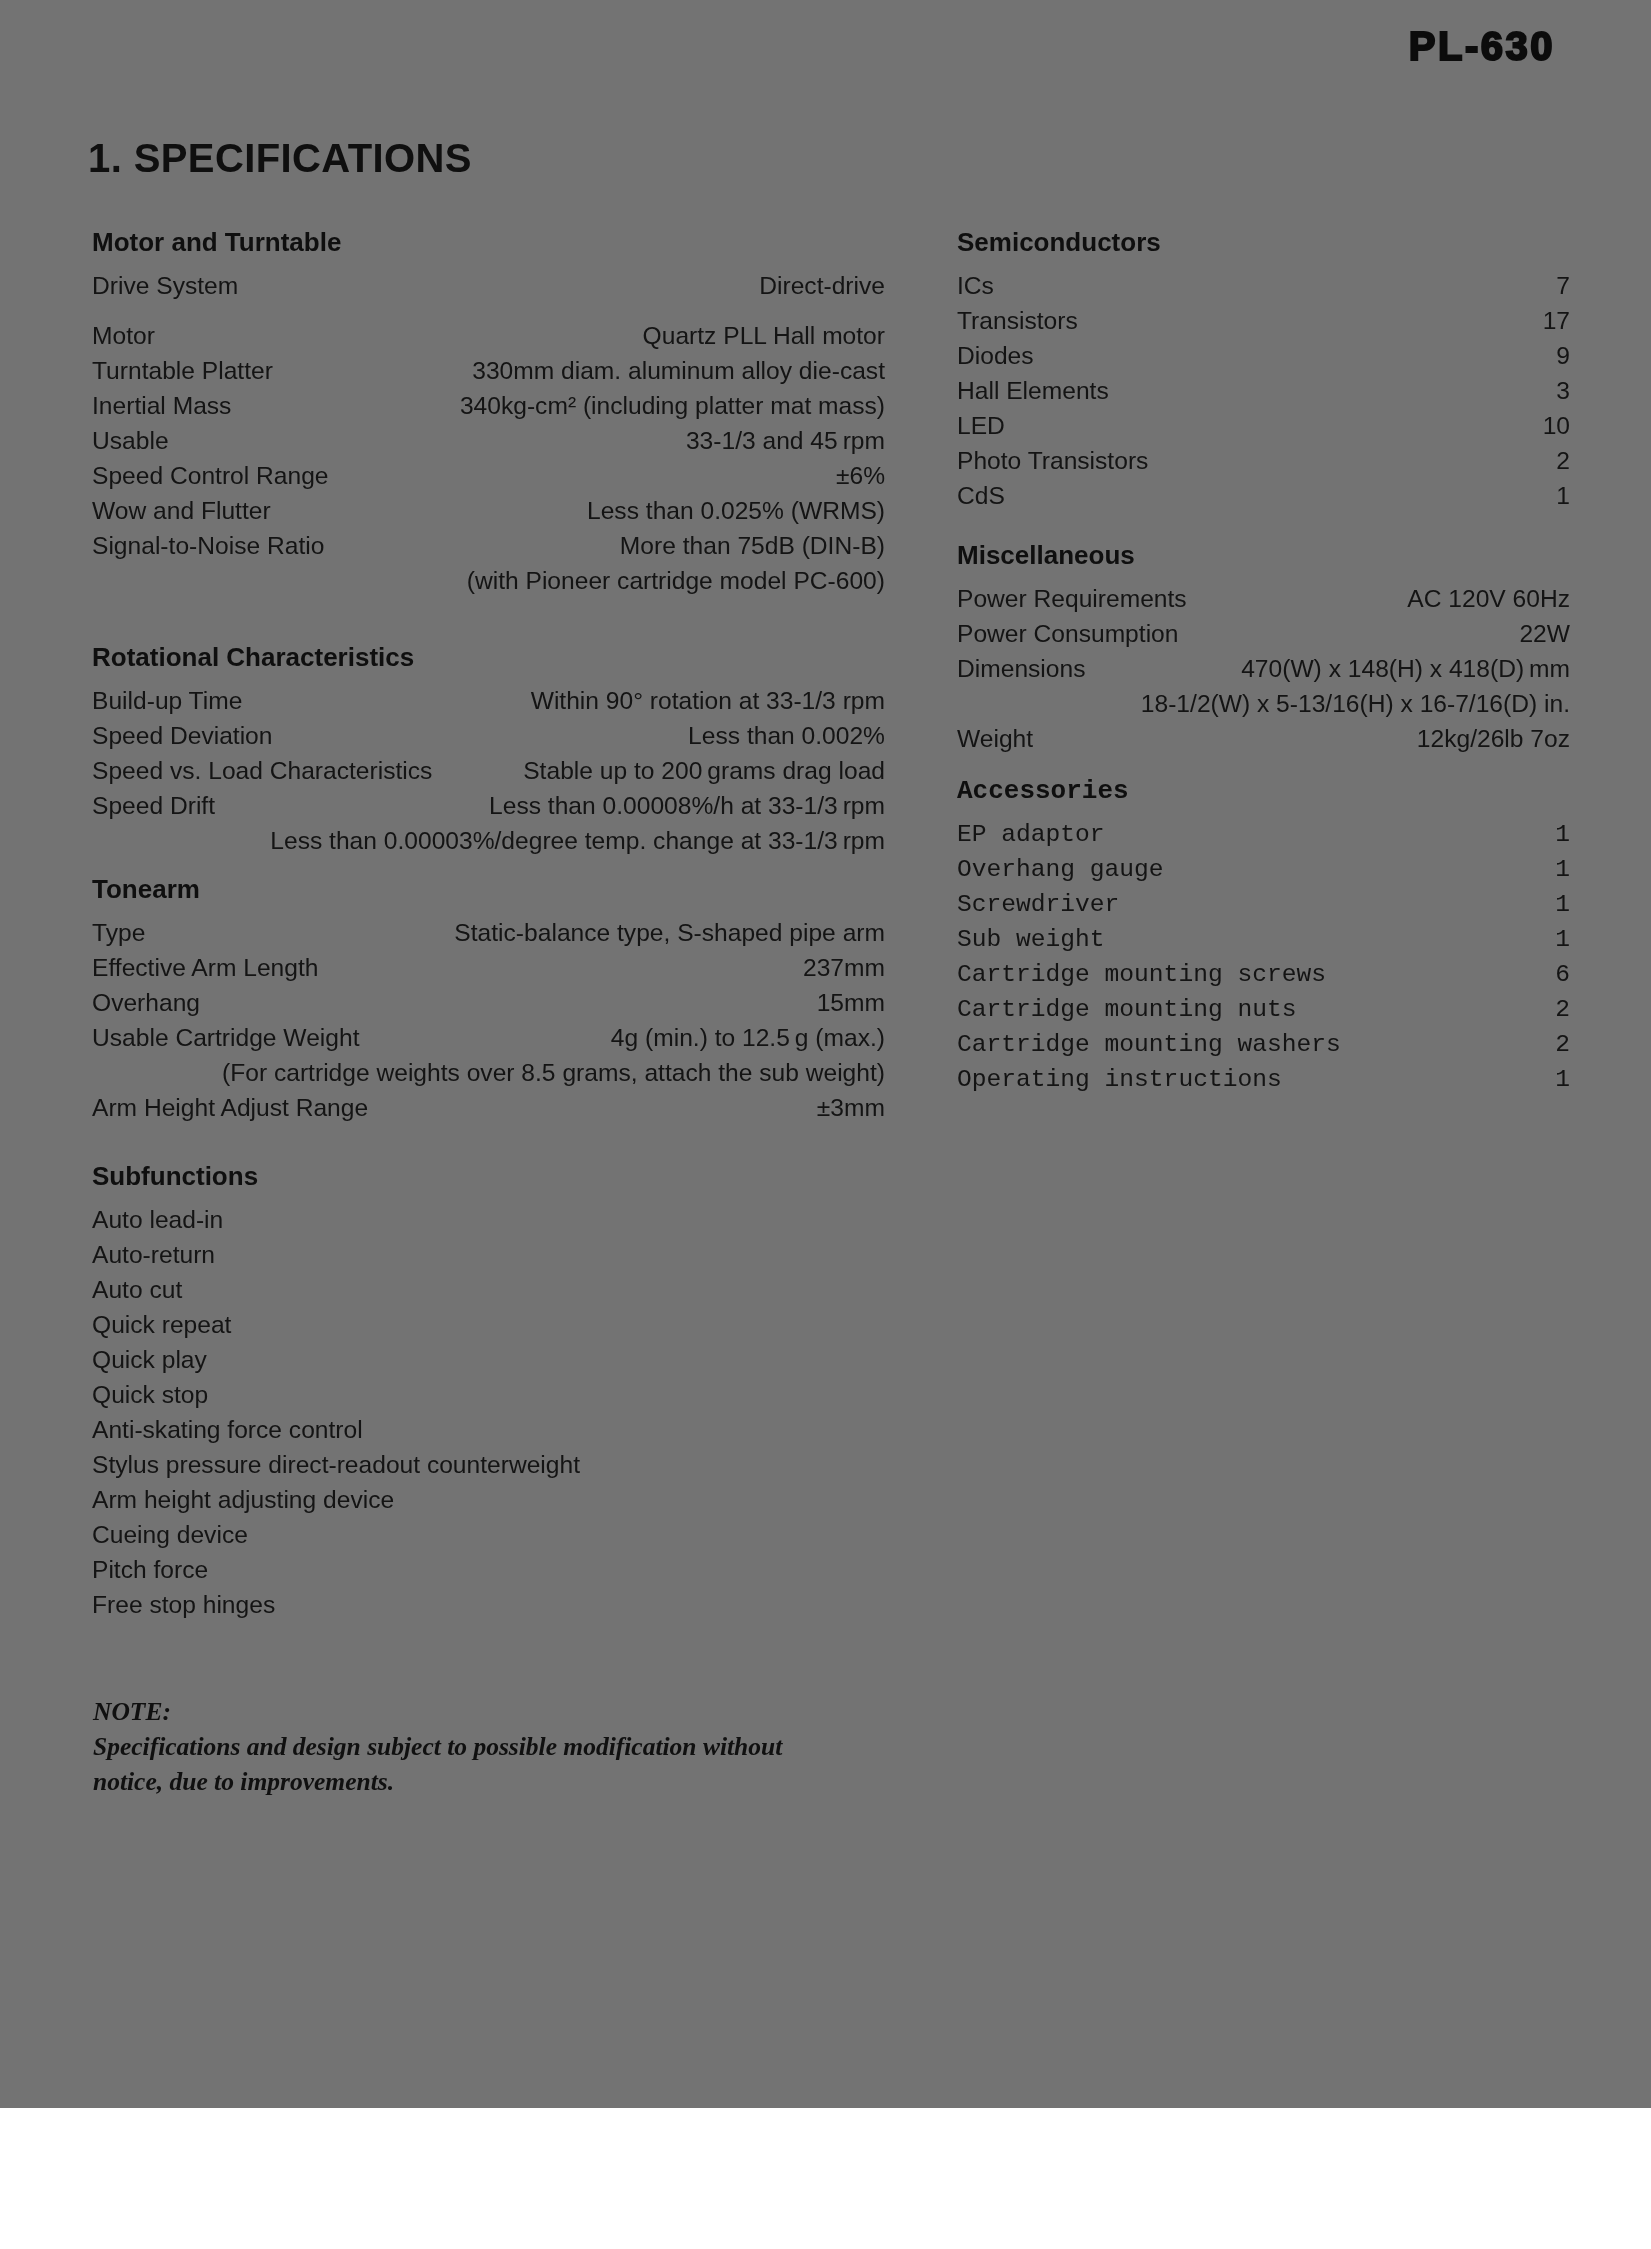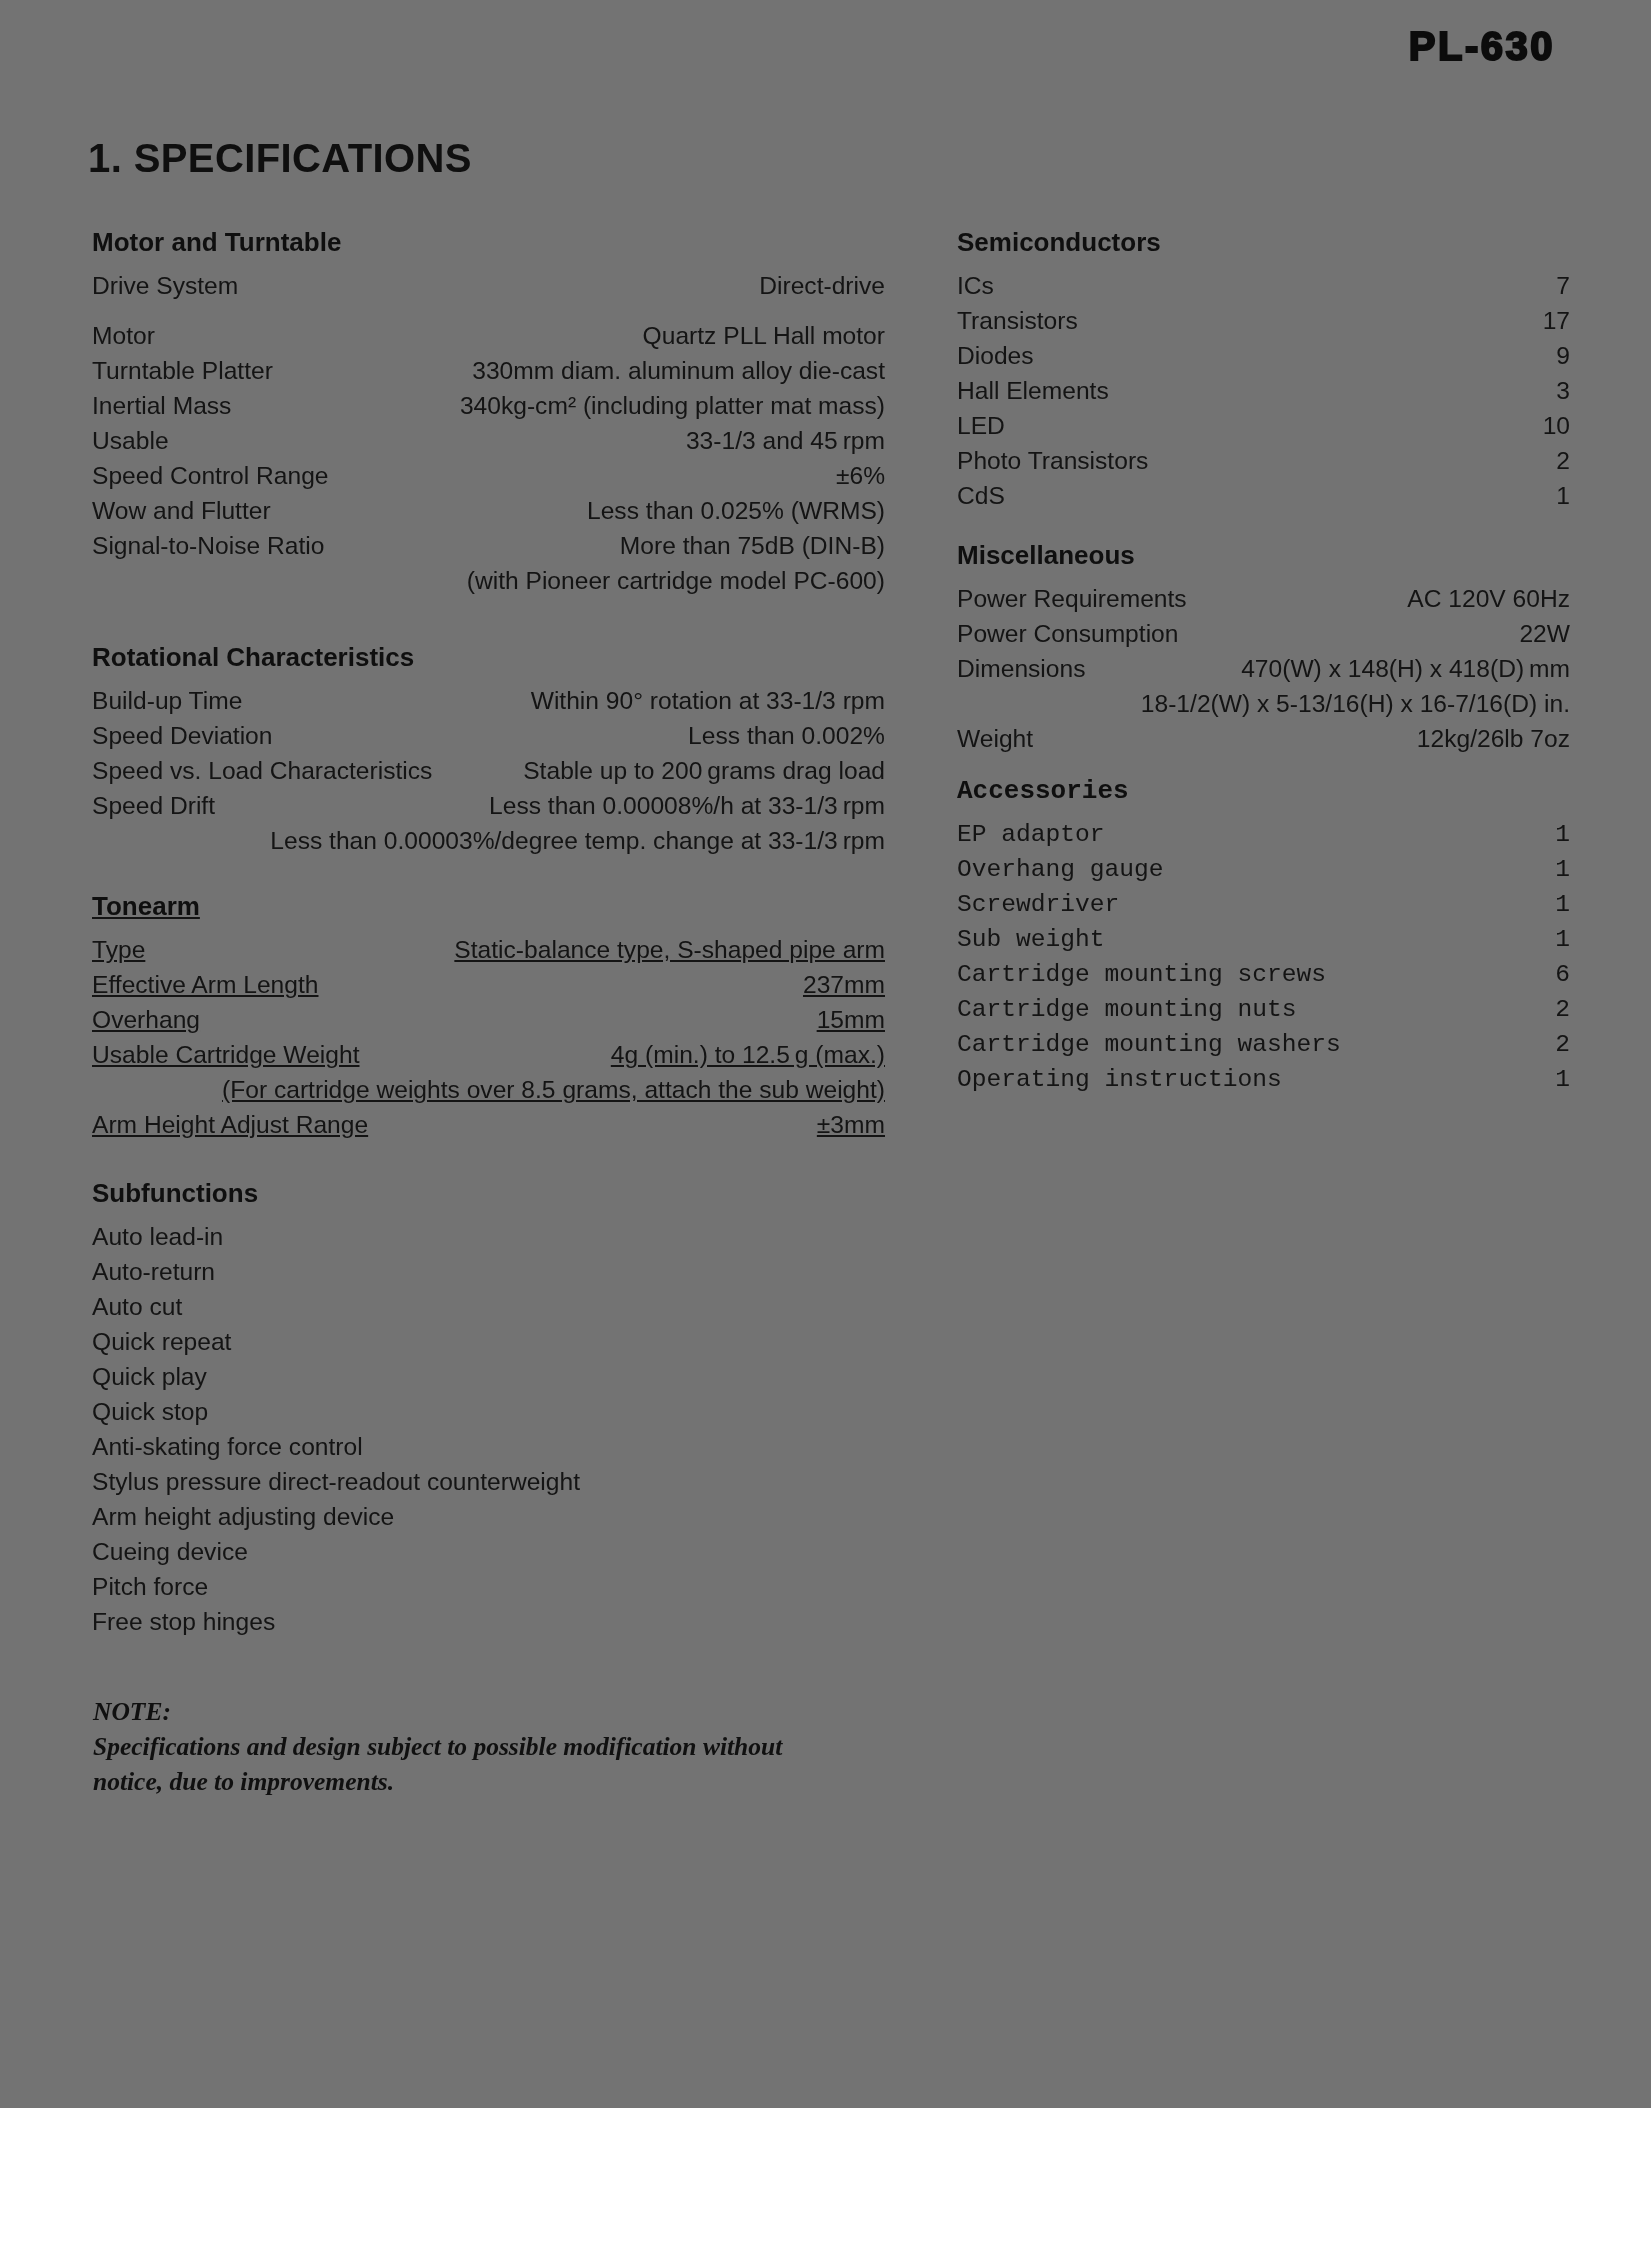--- a/index.html
+++ b/index.html
@@ -40,21 +40,21 @@
     white-space: nowrap;
   }
 
   
   .col { position: absolute; top: 227px; }
   .col-left  { left: 92px;  width: 793px; }
   .col-right { left: 957px; width: 613px; }
 
   .spec-section { margin: 0; }
   .col-left  .spec-section:nth-of-type(2) { margin-top: 44px; }
-  .col-left  .spec-section:nth-of-type(3) { margin-top: 33px; text-decoration: underline; }
+  .col-left  .spec-section:nth-of-type(3) { margin-top: 16px; }
   .col-left  .spec-section:nth-of-type(4) { margin-top: 36px; }
   .col-right .spec-section:nth-of-type(2) { margin-top: 27px; }
   .col-right .spec-section:nth-of-type(3) { margin-top: 20px; font-family: Liberation Mono, monospace; }
 
   .spec-heading {
     margin: 0 0 10.2px 0;
     font-size: 26px;
     font-weight: 700;
     color: #0f0f0f;
   }

